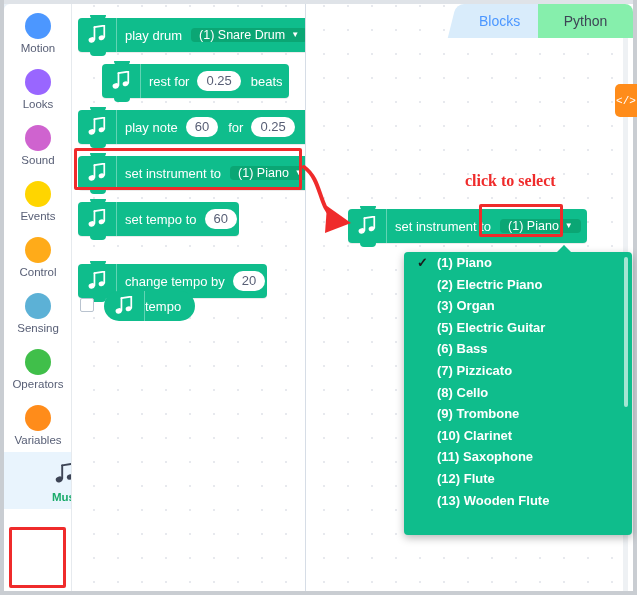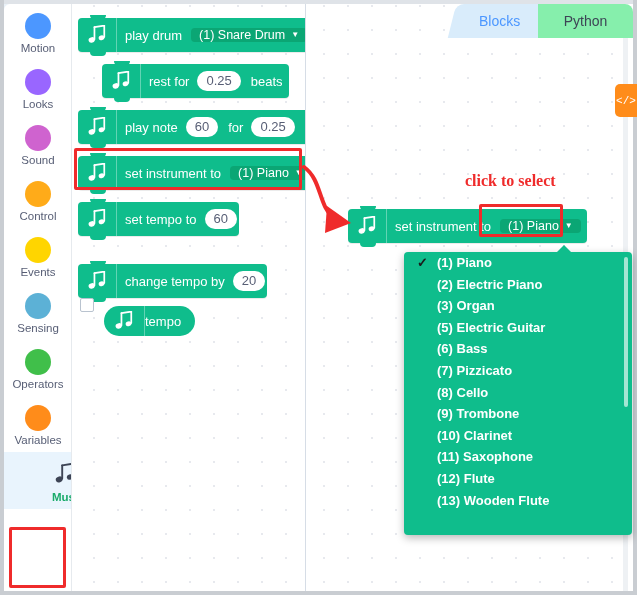--- a/index.html
+++ b/index.html
@@ -384,26 +384,26 @@
       </div>
       <div class="cat">
         <span class="dot" style="background: rgb(153, 102, 255);"></span>
         <span class="lbl">Looks</span>
       </div>
       <div class="cat">
         <span class="dot" style="background: rgb(207, 99, 207);"></span>
         <span class="lbl">Sound</span>
       </div>
       <div class="cat">
+        <span class="dot" style="background: rgb(255, 213, 0);"></span>
+        <span class="lbl">Events</span>
+      </div>
+      <div class="cat">
         <span class="dot" style="background: rgb(255, 171, 25);"></span>
         <span class="lbl">Control</span>
-      </div>
-      <div class="cat">
-        <span class="dot" style="background: rgb(255, 213, 0);"></span>
-        <span class="lbl">Events</span>
       </div>
       <div class="cat">
         <span class="dot" style="background: rgb(92, 177, 214);"></span>
         <span class="lbl">Sensing</span>
       </div>
       <div class="cat">
         <span class="dot" style="background: rgb(64, 191, 74);"></span>
         <span class="lbl">Operators</span>
       </div>
       <div class="cat">
@@ -511,21 +511,21 @@
             <path d="M9.2 2.4 L20 0.6 L20 13.2" stroke="#ffffff" stroke-width="1.9" stroke-linecap="round" fill="none"></path>
             <path d="M9.2 2.4 L9.2 15.6" stroke="#ffffff" stroke-width="1.9" stroke-linecap="round"></path>
             <ellipse cx="6.2" cy="16.4" rx="3.5" ry="2.9" fill="#ffffff" transform="rotate(-18 6.2 16.4)"></ellipse>
             <ellipse cx="17" cy="14.0" rx="3.2" ry="2.7" fill="#ffffff" transform="rotate(-18 17 14)"></ellipse>
           </svg>
         </span>
         <span class="txt">change tempo by</span>
         <span class="oval">20</span>
       </div>
       <div class="palette-checkbox" style="left: 8px; top: 294px;"></div>
-      <div class="reporter" style="left: 32px; top: 302px;">
+      <div class="reporter" style="left: 32px; top: 287px;">
         <span class="icon-slot">
           <svg width="22" height="20" viewBox="0 0 24 22" fill="none">
             <path d="M9.2 2.4 L20 0.6 L20 13.2" stroke="#ffffff" stroke-width="1.9" stroke-linecap="round" fill="none"></path>
             <path d="M9.2 2.4 L9.2 15.6" stroke="#ffffff" stroke-width="1.9" stroke-linecap="round"></path>
             <ellipse cx="6.2" cy="16.4" rx="3.5" ry="2.9" fill="#ffffff" transform="rotate(-18 6.2 16.4)"></ellipse>
             <ellipse cx="17" cy="14.0" rx="3.2" ry="2.7" fill="#ffffff" transform="rotate(-18 17 14)"></ellipse>
           </svg>
         </span>
         <span class="txt" style="padding-right: 14px;">tempo</span>
       </div>

